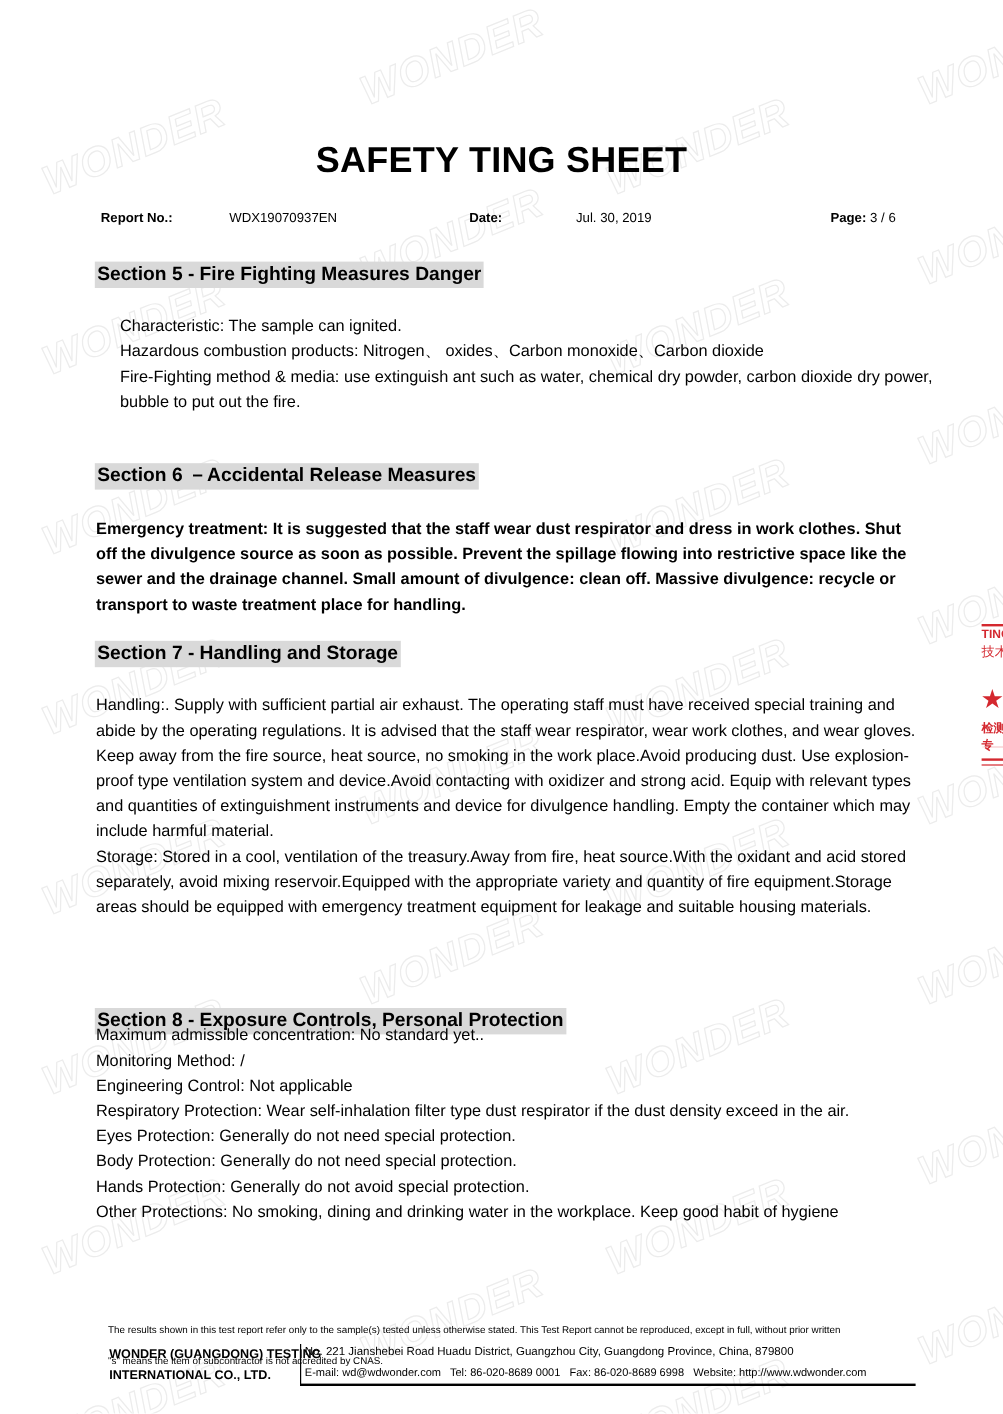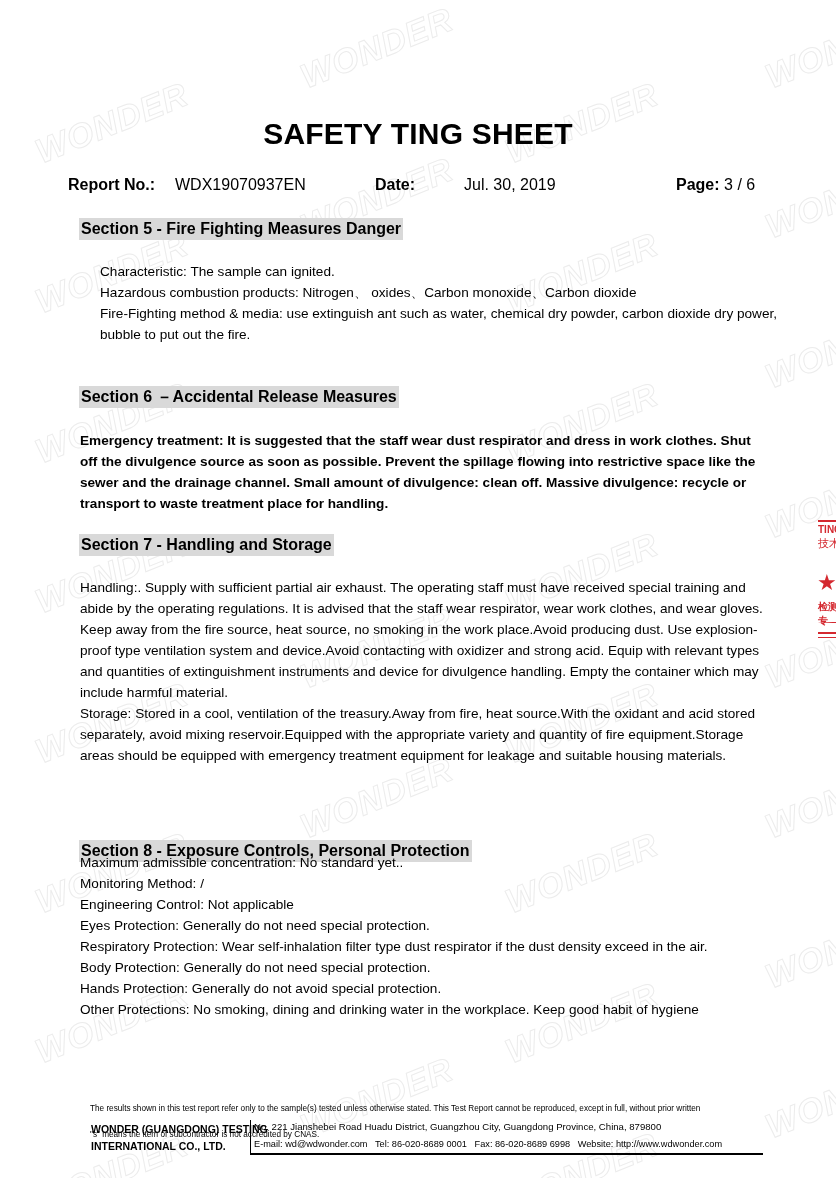--- a/index.html
+++ b/index.html
@@ -6,21 +6,21 @@
   body { width: 836px; height: 1178px; position: relative; overflow: hidden;
          font-family: "Liberation Sans", sans-serif; color: #000; }
   .wm-layer { position: absolute; inset: 0; pointer-events: none; z-index: 0; }
   .wm { position: absolute; font-family: "Liberation Sans", sans-serif; font-weight: bold;
         font-style: italic; font-size: 34px; letter-spacing: 1px; color: transparent;
         -webkit-text-stroke: 1px #ececec; transform: rotate(-22deg); transform-origin: left top;
         white-space: nowrap; }
   .content { position: absolute; inset: 0; z-index: 1; }
   .title { position: absolute; top: 117px; left: 0; width: 836px; text-align: center;
            font-size: 30px; font-weight: bold; letter-spacing: 0.2px; }
-  .meta { position: absolute; top: 176px; left: 68px; width: 680px; height: 16px; font-size: 16px; }
+  .meta { position: absolute; top: 176px; left: 84px; width: 680px; height: 16px; font-size: 11px; }
   .meta span { position: absolute; top: 0; white-space: nowrap; }
   .b { font-weight: bold; }
   .sec-head { position: absolute; left: 79px; height: 22px; line-height: 22px; background: #d9d9d9;
               font-size: 16px; font-weight: bold; padding: 0 2px; white-space: nowrap; }
   .para { position: absolute; left: 80px; width: 690px; font-size: 13.6px; line-height: 21px; }
   .para p { margin: 0; }
   .footer-note { position: absolute; left: 74px; top: 1088px; width: 690px; font-size: 8.2px; line-height: 9.6px; }
   .footer-note p { margin: 16px; }
   .footer-co { position: absolute; left: 74px; top: 1120px; width: 690px; height: 34px; }
   .co-name { position: absolute; left: 17px; font-size: 10.5px; font-weight: bold; white-space: nowrap; }
@@ -99,22 +99,22 @@
   <div class="para" style="top:577px;">
     <p>Handling:. Supply with sufficient partial air exhaust. The operating staff must have received special training and abide by the operating regulations. It is advised that the staff wear respirator, wear work clothes, and wear gloves. Keep away from the fire source, heat source, no smoking in the work place.Avoid producing dust. Use explosion-proof type ventilation system and device.Avoid contacting with oxidizer and strong acid. Equip with relevant types and quantities of extinguishment instruments and device for divulgence handling. Empty the container which may include harmful material.</p>
     <p>Storage: Stored in a cool, ventilation of the treasury.Away from fire, heat source.With the oxidant and acid stored separately, avoid mixing reservoir.Equipped with the appropriate variety and quantity of fire equipment.Storage areas should be equipped with emergency treatment equipment for leakage and suitable housing materials.</p>
   </div>
 
   <div class="sec-head" style="top:808px;margin-top:32px;">Section 8 - Exposure Controls, Personal Protection</div>
   <div class="para" style="top:852px;">
     <p>Maximum admissible concentration: No standard yet..</p>
     <p>Monitoring Method: /</p>
     <p>Engineering Control: Not applicable</p>
+    <p>Respiratory Protection: Wear self-inhalation filter type dust respirator if the dust density exceed in the air.</p>
     <p>Eyes Protection: Generally do not need special protection.</p>
-    <p>Respiratory Protection: Wear self-inhalation filter type dust respirator if the dust density exceed in the air.</p>
     <p>Body Protection: Generally do not need special protection.</p>
     <p>Hands Protection: Generally do not avoid special protection.</p>
     <p>Other Protections: No smoking, dining and drinking water in the workplace. Keep good habit of hygiene</p>
   </div>
 
   <div class="footer-note">
     <p>The results shown in this test report refer only to the sample(s) tested unless otherwise stated. This Test Report cannot be reproduced, except in full, without prior written</p>
     <p>"s" means the item of subcontractor is not accredited by CNAS.</p>
   </div>
 

